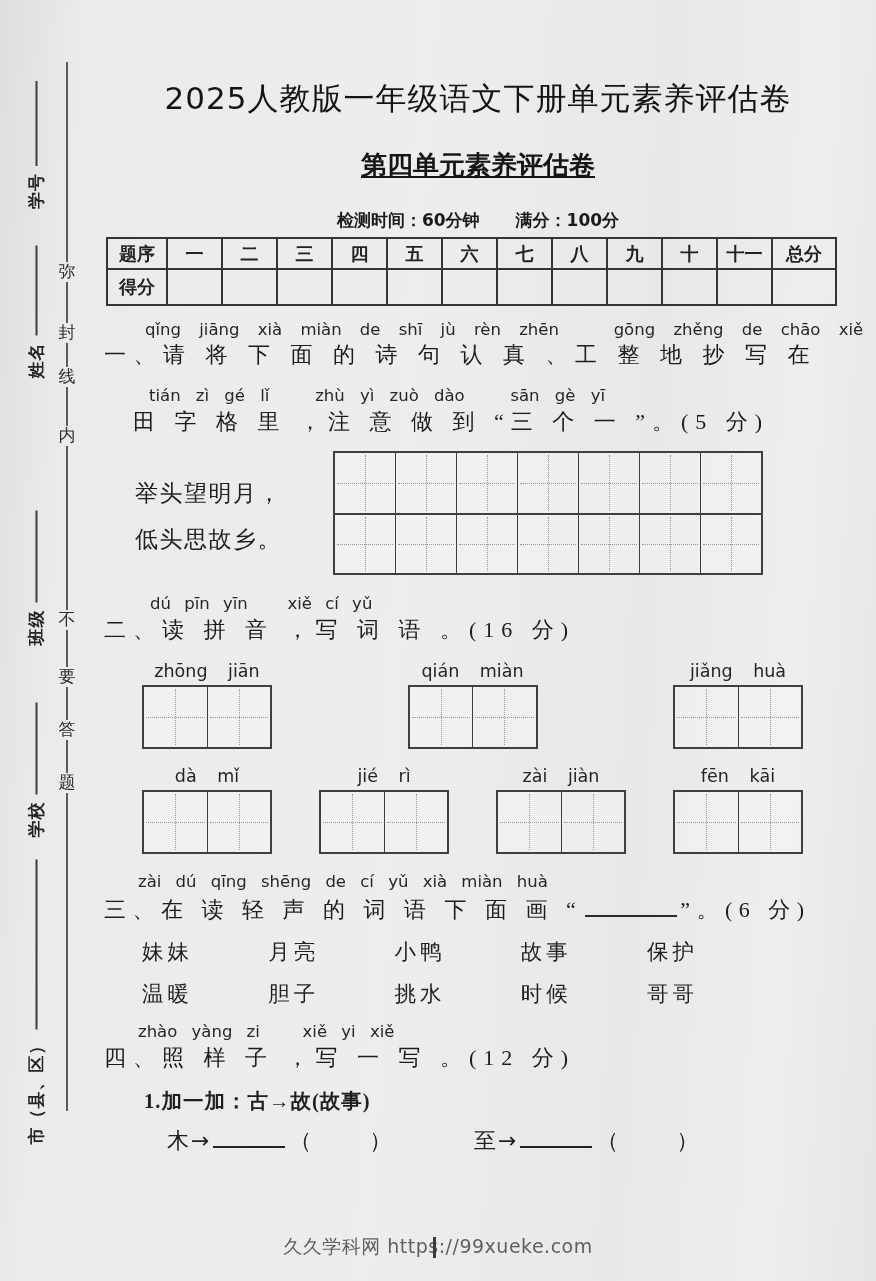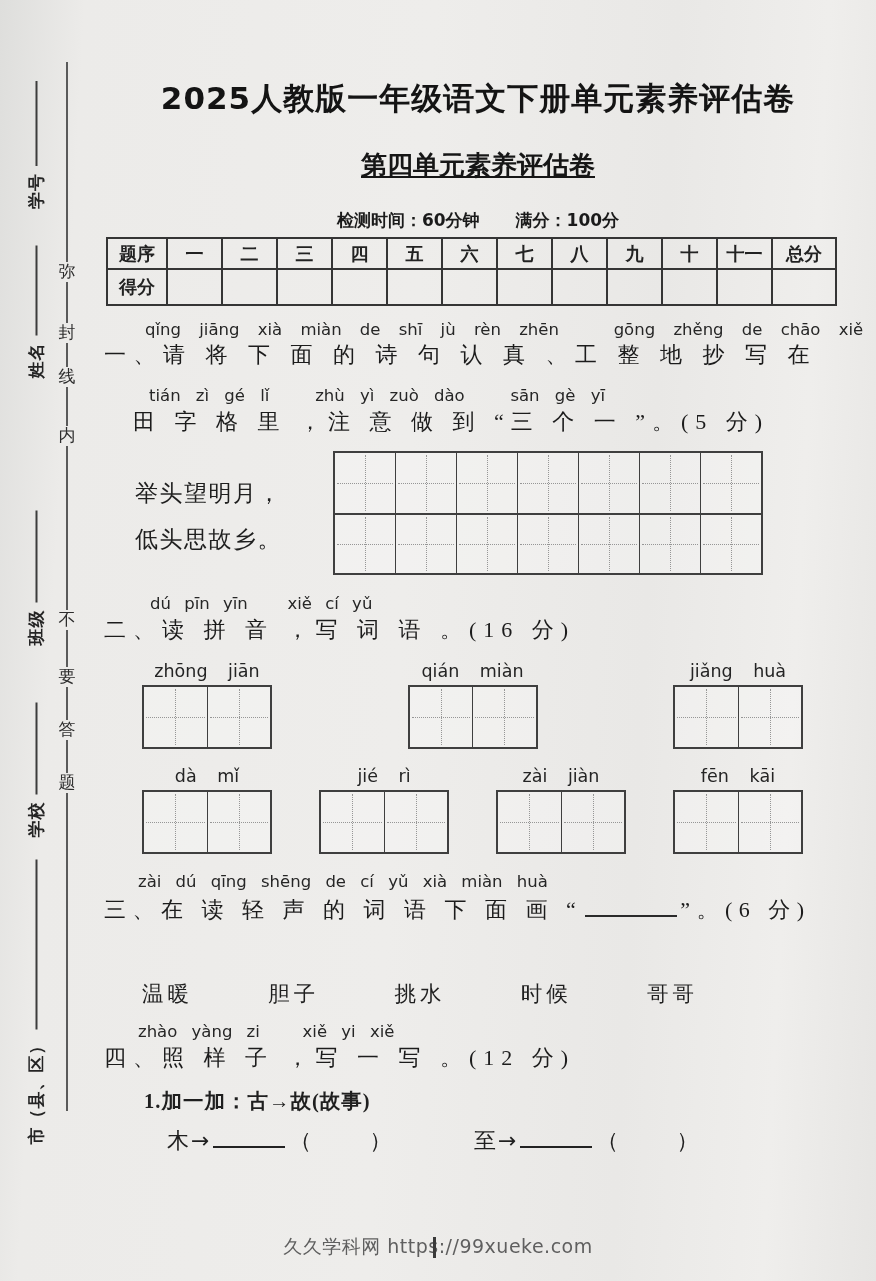--- a/index.html
+++ b/index.html
@@ -10,21 +10,21 @@
     font-family:"Liberation Serif", serif; color:#1f1f1f;
   }
   
   .seal { position:absolute; left:58px; top:62px; width:18px; display:flex; flex-direction:column; align-items:center; }
   .seal .sl { width:2px; background:#5a5a5a; }
   .seal b { font-weight:500; font-size:17px; line-height:20px; color:#2d2d2d; }
   .sfield { position:absolute; left:36px; transform:translate(-50%,-50%) rotate(-90deg); display:flex; align-items:center; gap:7px; white-space:nowrap; }
   .sfield .flabel { font-size:17px; font-weight:600; color:#242424; letter-spacing:1px; }
   .sfield .fline { display:inline-block; height:0; border-bottom:2px solid #3c3c3c; }
   
-  .title { position:absolute; left:98px; top:78px; width:760px; text-align:center; font-family:"DejaVu Sans",sans-serif; font-weight:700; font-size:31px; letter-spacing:1px; color:#141414; white-space:nowrap; }
+  .title { position:absolute; left:98px; top:78px; width:760px; text-align:center; font-family:"DejaVu Sans",sans-serif; font-weight:400; font-size:31px; letter-spacing:1px; color:#141414; white-space:nowrap; }
   .subtitle { position:absolute; left:98px; top:148px; width:760px; text-align:center; font-family:"DejaVu Sans",sans-serif; font-weight:700; font-size:26px; color:#161616;text-decoration:underline; }
   .examinfo { position:absolute; left:98px; top:209px; width:760px; display:flex; justify-content:center; gap:36px; font-family:"DejaVu Sans",sans-serif; font-weight:700; font-size:17px; color:#1a1a1a; }
   
   .stable { position:absolute; left:106px; top:237px; border-collapse:collapse; table-layout:fixed; }
   .stable td { border:2px solid #353535; text-align:center; vertical-align:middle; font-size:18px; font-weight:700; color:#222; }
   .stable tr:first-child td { height:31px; }
   .stable tr:last-child td { height:36px; }
   .stable td.c0 { width:60px; } .stable td.cm { width:55px; } .stable td.cl { width:64px; }
   .stable { border:1px solid #353535; }
   
@@ -236,20 +236,27 @@
       <div class="wbox">
           <div class="wc"></div>
           <div class="wc"></div>
         </div>
     </div>
   </div>
 
   <div class="pinyin ws9" style="left:138px; top:871px;">zài dú qīng shēng de cí yǔ xià miàn huà</div>
   <div class="qtext ls65" style="left:104px; top:895px;"><span>三、在 读 轻 声 的 词 语 下 面 画 “</span><span class="blank92"></span><span>”。(6 分)</span></div>
 
+  <div class="cwrow" style="top:937px;">
+    <span>妹妹</span>
+    <span>月亮</span>
+    <span>小鸭</span>
+    <span>故事</span>
+    <span>保护</span>
+  </div>
   <div class="cwrow" style="top:979px;">
     <span>温暖</span>
     <span>胆子</span>
     <span>挑水</span>
     <span>时候</span>
     <span>哥哥</span>
   </div>
 
   <div class="pinyin ws9" style="left:138px; top:1021px;">zhào yàng zi   xiě yi xiě</div>
   <div class="qtext ls7" style="left:104px; top:1044px;">四、照 样 子 ，写 一 写 。(12 分)</div>

